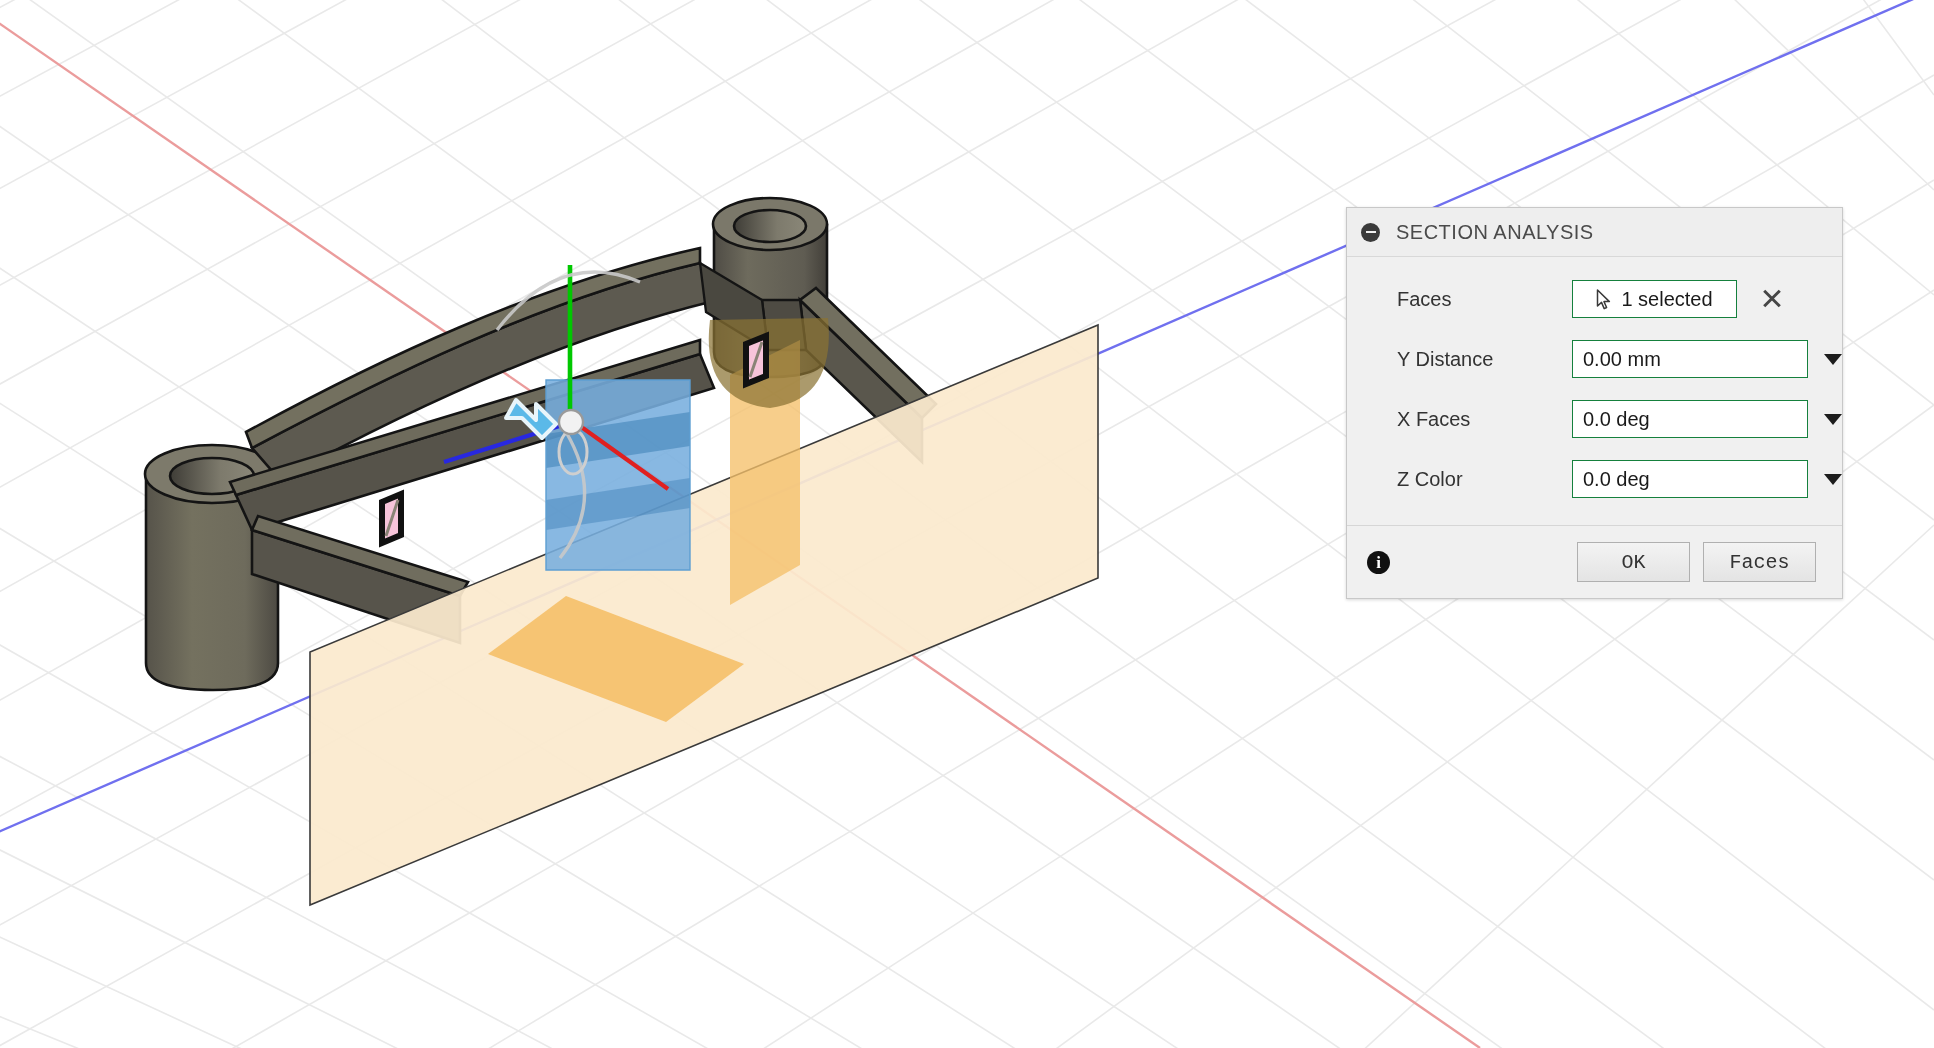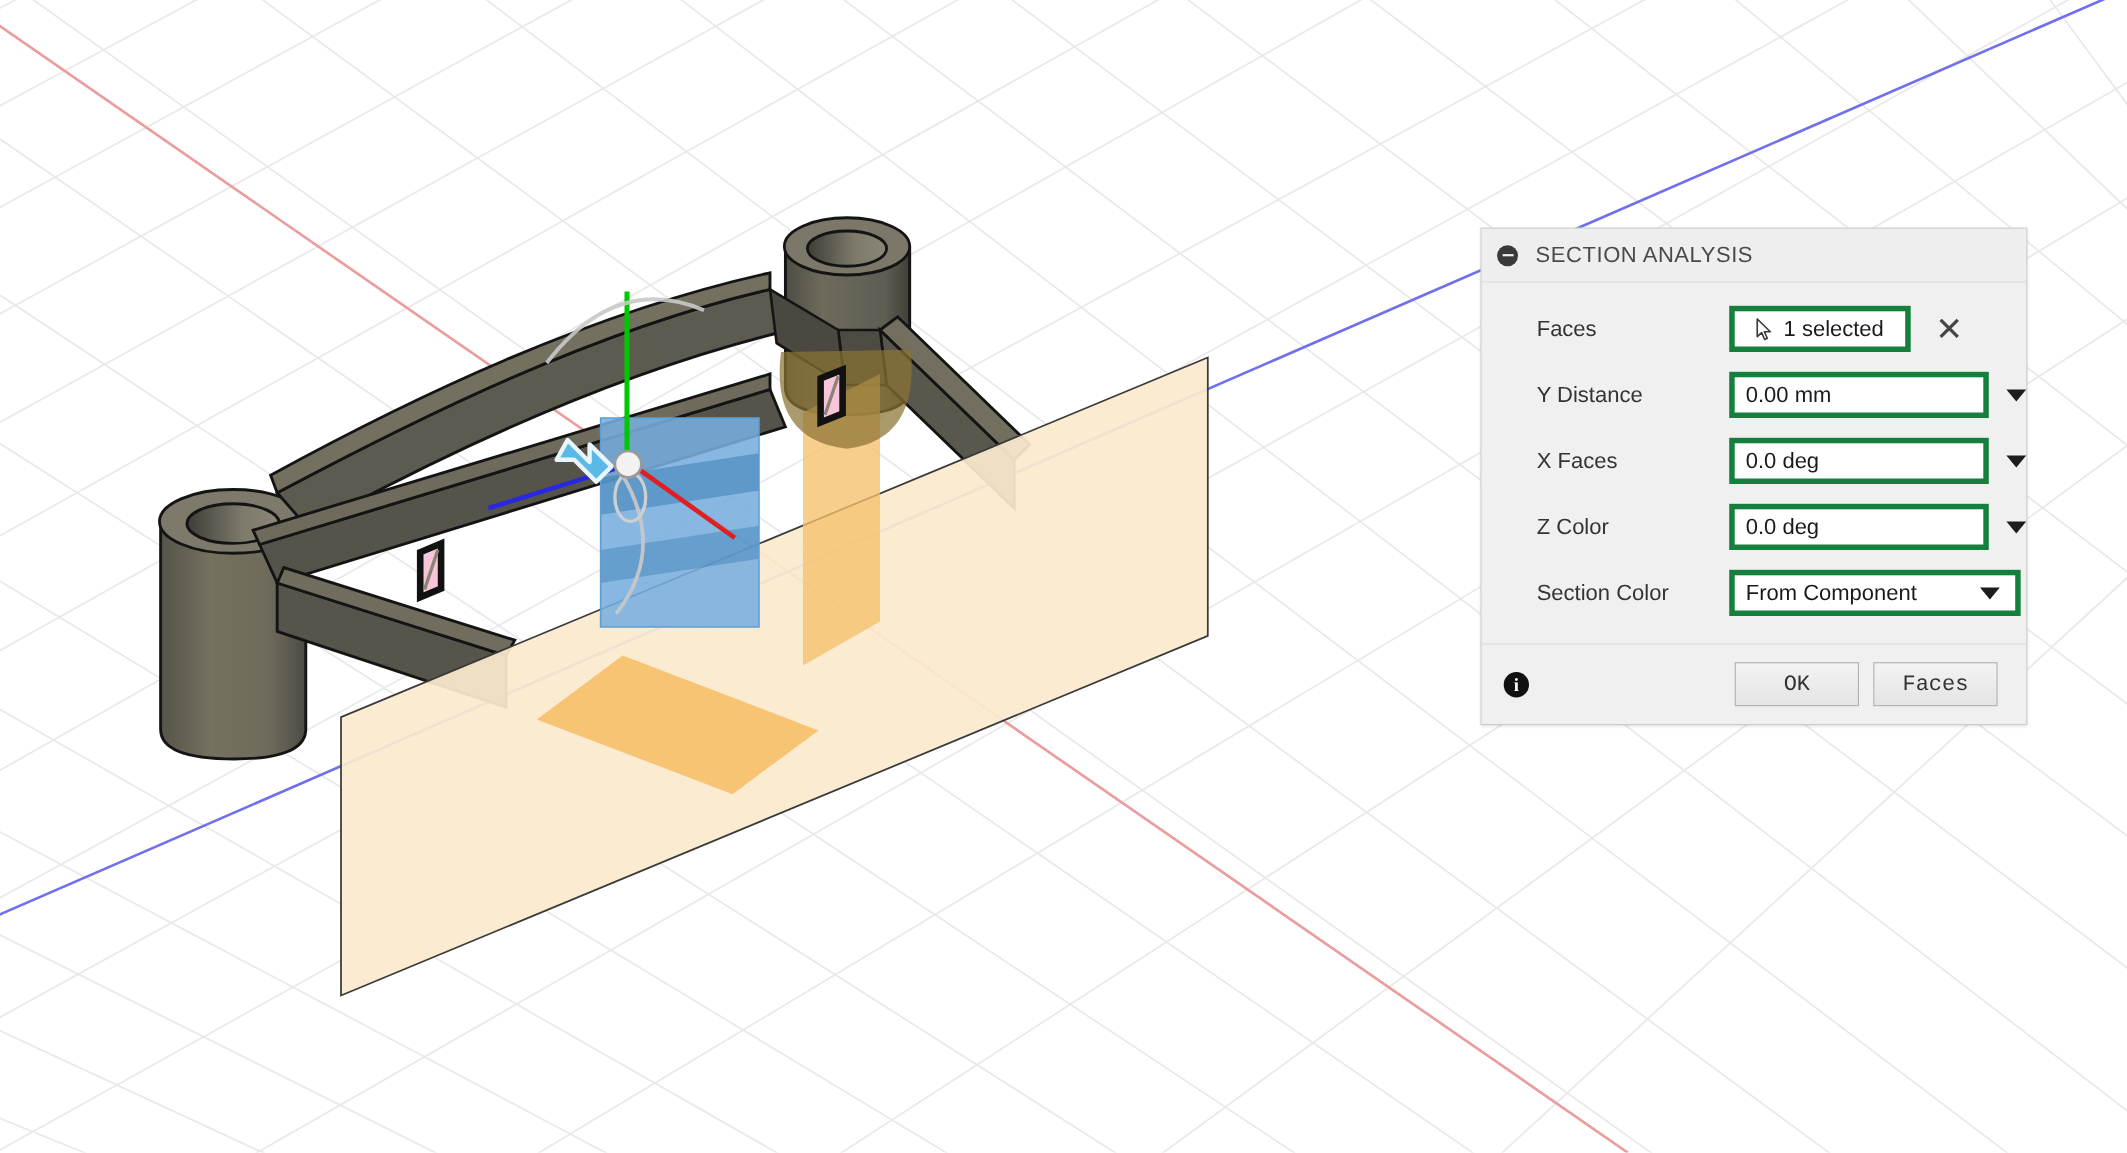--- a/index.html
+++ b/index.html
@@ -91,21 +91,21 @@
     font-size: 20px;
     color: #333333;
     width: 175px;
     flex: 0 0 auto;
     margin-left: 25px;
   }
 
   .field-box {
     height: 38px;
     background: #ffffff;
-    border: 5px solid #15803d;
+    border: 1px solid #15803d;
     box-sizing: border-box;
     display: flex;
     align-items: center;
     font-size: 20px;
     color: #1a1a1a;
     padding: 16px 10px;
   }
   .field-faces {
     width: 165px;
     justify-content: center;
@@ -415,27 +415,20 @@
     </div>
 
     <div class="row">
       <span class="row-label">Z Color</span>
       <div class="field-box field-value">
         <span>0.0 deg</span>
       </div>
       <span class="caret-outside"></span>
     </div>
 
-    <div class="row">
-      <span class="row-label">Section Color</span>
-      <div class="field-box field-wide">
-        <span>From Component</span>
-        <span class="caret-inside"></span>
-      </div>
-    </div>
 
 
   </div>
 
   <div class="panel-footer">
     <span class="info-icon">i</span>
     <span class="footer-spacer"></span>
     <button class="btn">OK</button>
     <button class="btn">Faces</button>
   </div>

